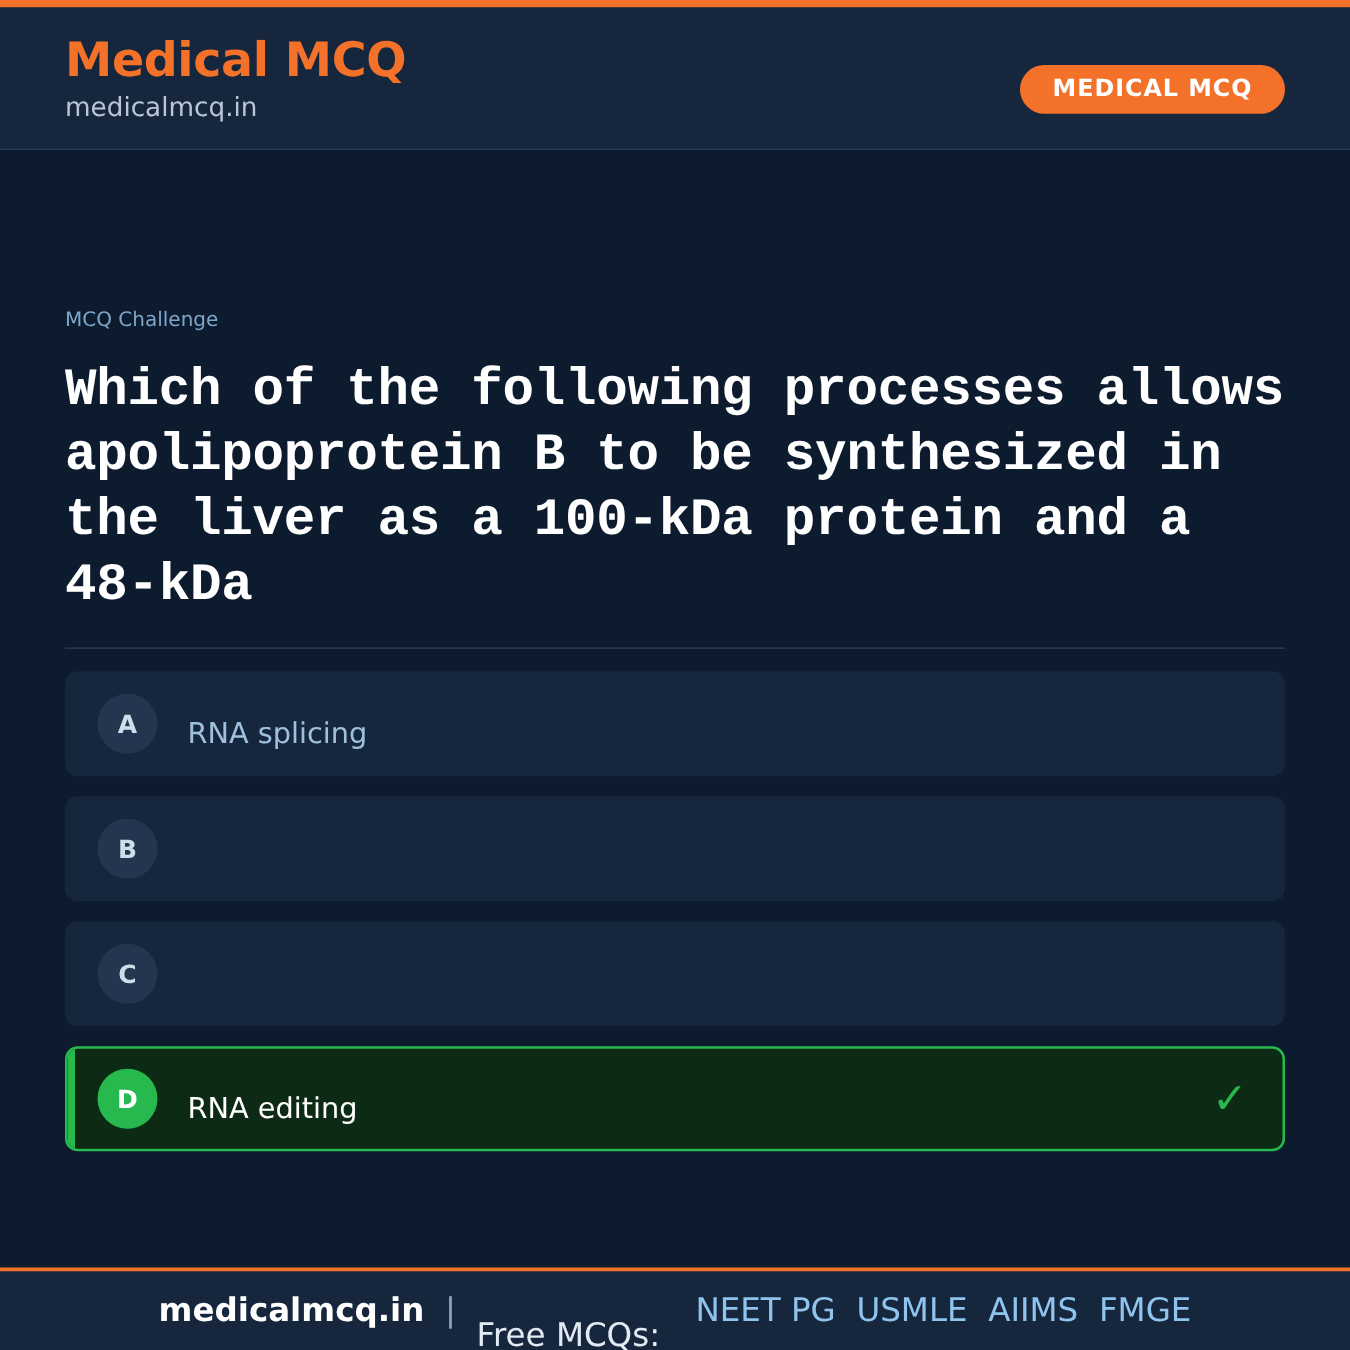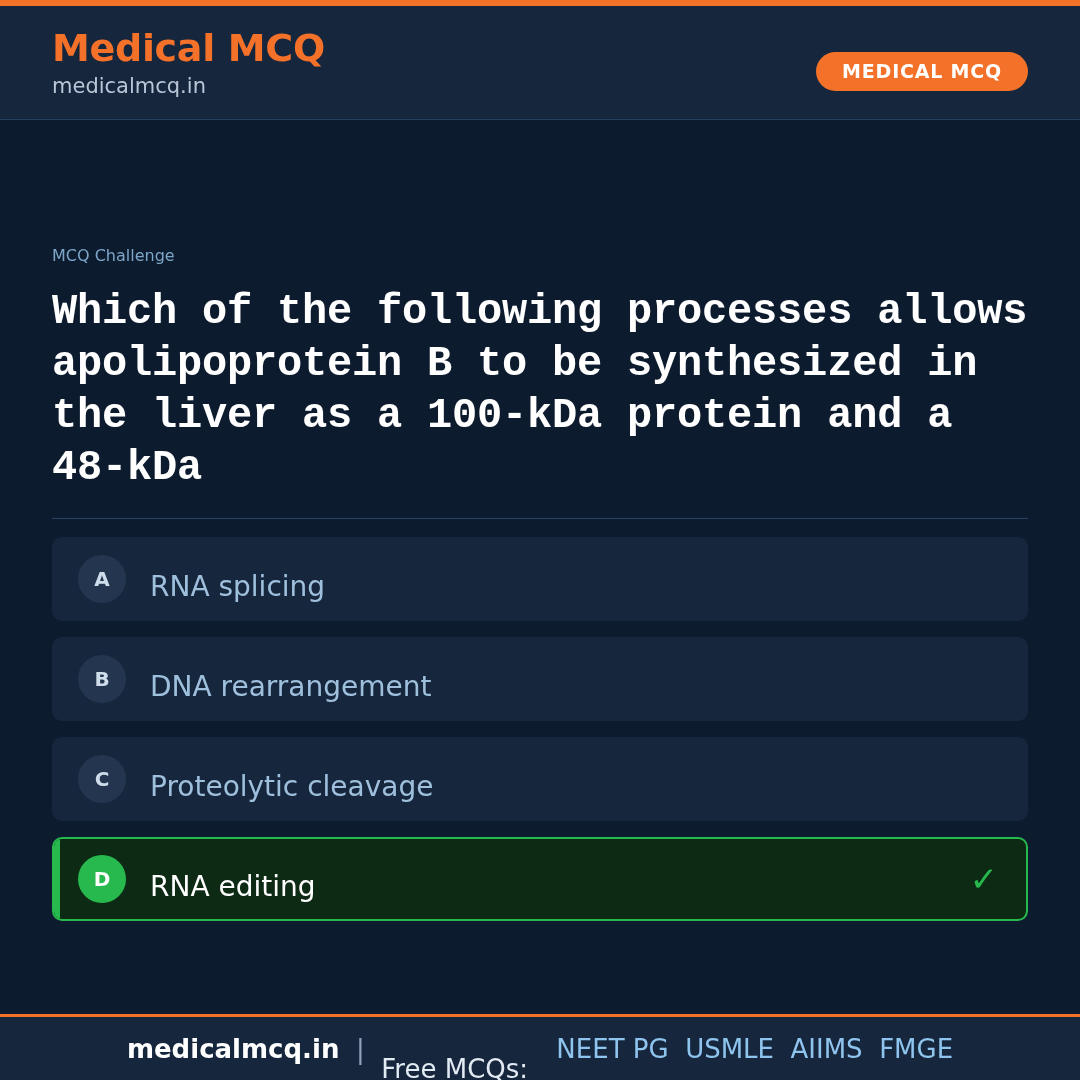--- a/index.html
+++ b/index.html
@@ -126,21 +126,21 @@
     align-items: center;
     justify-content: center;
     flex: 0 0 48px;
   }
   .option.correct .opt-letter {
     background: #27b94d;
     color: #ffffff;
   }
   .opt-text {
     margin-left: 24px;
-    font-size: 28px;
+    font-size: 23px;
     color: #9fc0dd;
     line-height: 1;
     margin-top: 16px;
   }
   .option.correct .opt-text { color: #ffffff; }
   .check-icon {
     position: absolute;
     right: 28px;
     top: 50%;
     transform: translateY(-50%);
@@ -192,26 +192,24 @@
 
     <div class="options">
 
       <div class="option">
         <div class="opt-letter">A</div>
         <div class="opt-text">RNA splicing</div>
       </div>
 
       <div class="option">
         <div class="opt-letter">B</div>
-        <div class="opt-text">DNA rearrangement</div>
       </div>
 
       <div class="option">
         <div class="opt-letter">C</div>
-        <div class="opt-text">Proteolytic cleavage</div>
       </div>
 
       <div class="option correct">
         <div class="opt-letter">D</div>
         <div class="opt-text">RNA editing</div>
         <div class="check-icon">✓</div>
       </div>
 
     </div>
   </div>

